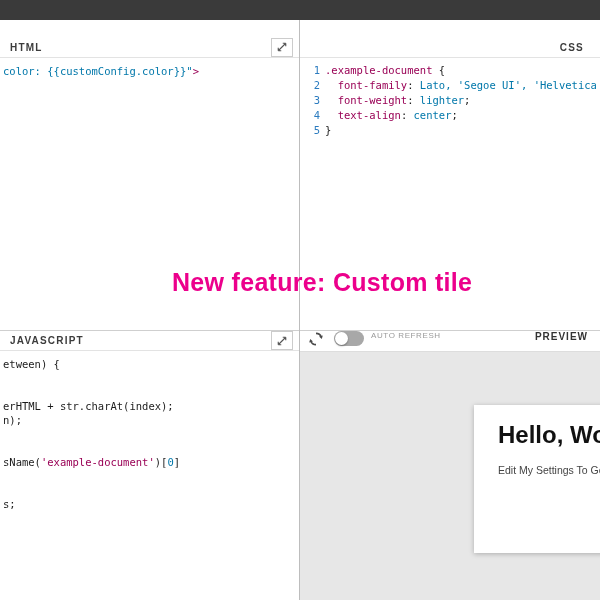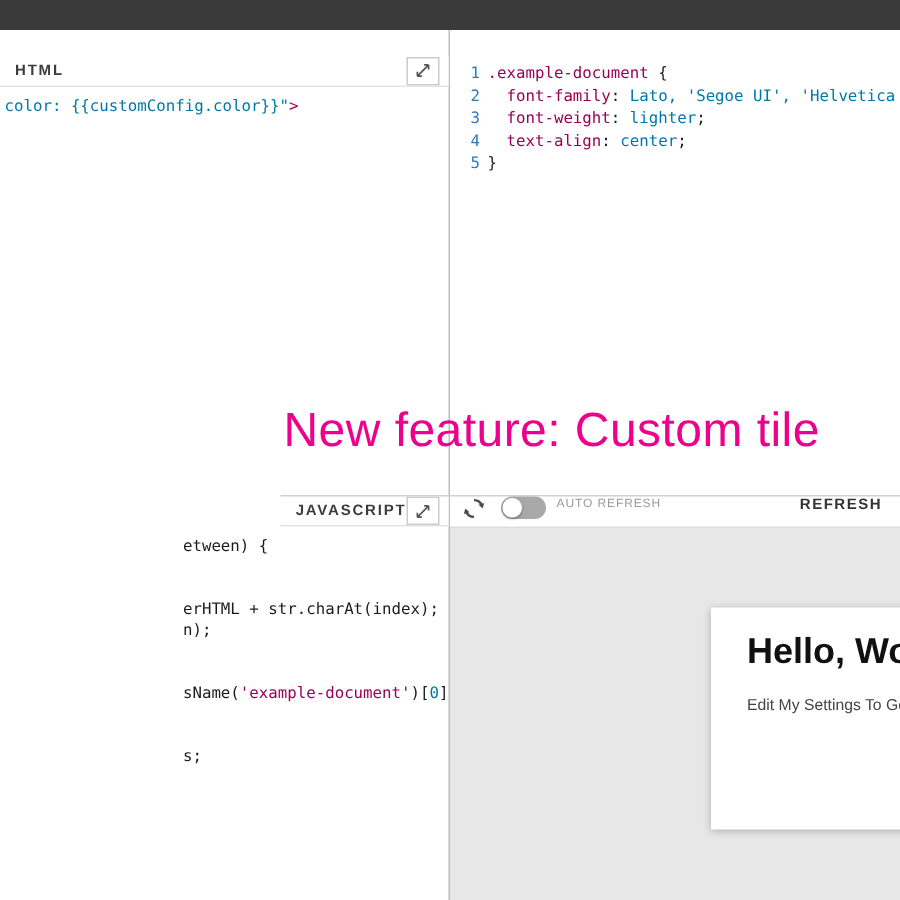--- a/index.html
+++ b/index.html
@@ -9,21 +9,21 @@
     font-family:"Liberation Sans","DejaVu Sans",sans-serif;
     background:#fff; position:relative; color:#222;
   }
   .top-bar { height:20px; width:100%; background:var(--top-bar,#3a3a3a); }
   .main { display:flex; height:580px; }
   .col { display:flex; flex-direction:column; background:#fff; }
   .col.left  { width:300px; border-right:1px solid #bdbdbd; }
   .col.right { width:300px; }
 
   .panel.top { height:310px; display:flex; flex-direction:column; padding-top:17px; }
-  .panel.bottom { flex:1; display:flex; flex-direction:column;align-items:flex-end; }
+  .panel.bottom { flex:1; display:flex; flex-direction:column; }
 
   .panel-header {
     height:21px; flex:none; display:flex; align-items:center;
     padding:0 6px 0 10px; background:#fff; border-bottom:1px solid #e3e3e3;
   }
   .panel.bottom .panel-header { border-top:1px solid #cfcfcf; }
   .panel-title {
     font-size:10px; font-weight:bold; letter-spacing:1.2px; color:#3c3c3c;
   }
   .flex-spacer { flex:1; }
@@ -74,22 +74,22 @@
   .preview-card {
     position:absolute; left:174px; top:53px; width:240px; height:148px;
     background:#fff; box-shadow:0 1px 5px rgba(0,0,0,.25);
     padding:16px 0 0 24px;
   }
   .card-title { font-size:24px; font-weight:bold; color:#111; white-space:nowrap; }
   .card-subtitle { font-size:10.5px; color:#444; margin-top:15px; white-space:nowrap; }
 
   .overlay-text {
     position:absolute; left:172px; top:268px;
-    font-size:32px; font-weight:400; letter-spacing:.3px;
-    color:var(--overlay-pink,#ec008c); pointer-events:none; white-space:nowrap;margin-left:17px;
+    font-size:25px; font-weight:700; letter-spacing:.3px;
+    color:var(--overlay-pink,#ec008c); pointer-events:none; white-space:nowrap;
   }
 </style>
 </head>
 <body>
 
 <div class="screen">
   <div class="top-bar"></div>
 
   <div class="main">
 
@@ -116,38 +116,42 @@
               <path d="M13 3 L13 7 M13 3 L9 3 M13 3 L3 13 M3 13 L3 9 M3 13 L7 13"></path>
             </svg>
           </button>
         </header>
         <div class="code-area"><div class="code-line"><span><span class="tok-plain">etween) {</span></span></div><div class="code-line"><span>&nbsp;</span></div><div class="code-line"><span>&nbsp;</span></div><div class="code-line"><span><span class="tok-plain">erHTML + str.charAt(index);</span></span></div><div class="code-line"><span><span class="tok-plain">n);</span></span></div><div class="code-line"><span>&nbsp;</span></div><div class="code-line"><span>&nbsp;</span></div><div class="code-line"><span><span class="tok-plain">sName(</span><span class="tok-red">'example-document'</span><span class="tok-plain">)[</span><span class="tok-blue">0</span><span class="tok-plain">]</span></span></div><div class="code-line"><span>&nbsp;</span></div><div class="code-line"><span>&nbsp;</span></div><div class="code-line"><span><span class="tok-plain">s;</span></span></div></div>
       </section>
     </div>
 
     <div class="col right">
       <section class="panel top">
+        <header class="panel-header">
+          <span class="flex-spacer"></span>
+          <span class="panel-title" style="padding-right:10px;">CSS</span>
+        </header>
         <div class="code-area css-code"><div class="code-line"><span class="line-num">1</span><span><span class="tok-red">.example-document</span><span class="tok-plain"> {</span></span></div><div class="code-line"><span class="line-num">2</span><span><span class="tok-plain">  </span><span class="tok-red">font-family</span><span class="tok-plain">:</span><span class="tok-blue"> Lato, 'Segoe UI', 'Helvetica Neue</span></span></div><div class="code-line"><span class="line-num">3</span><span><span class="tok-plain">  </span><span class="tok-red">font-weight</span><span class="tok-plain">:</span><span class="tok-blue"> lighter</span><span class="tok-plain">;</span></span></div><div class="code-line"><span class="line-num">4</span><span><span class="tok-plain">  </span><span class="tok-red">text-align</span><span class="tok-plain">:</span><span class="tok-blue"> center</span><span class="tok-plain">;</span></span></div><div class="code-line"><span class="line-num">5</span><span><span class="tok-plain">}</span></span></div></div>
       </section>
 
       <div class="preview-toolbar">
         <button class="refresh-button">
           <svg class="refresh-icon" viewBox="0 0 20 20">
             <path d="M10 3 a7 7 0 0 1 6.6 4.6" stroke="#4a4a4a" stroke-width="2" fill="none"></path>
             <polygon points="18.5,5.5 17.2,10 13.8,6.8" fill="#4a4a4a"></polygon>
             <path d="M10 17 a7 7 0 0 1 -6.6 -4.6" stroke="#4a4a4a" stroke-width="2" fill="none"></path>
             <polygon points="1.5,14.5 2.8,10 6.2,13.2" fill="#4a4a4a"></polygon>
           </svg>
         </button>
         <div class="toggle">
           <div class="toggle-knob"></div>
         </div>
         <span class="auto-refresh-label">AUTO REFRESH</span>
         <span class="flex-spacer"></span>
-        <span class="preview-label">REFRESH</span>
+        <span class="preview-label">PREVIEW</span>
       </div>
 
       <div class="preview-area">
         <div class="preview-card">
           <div class="card-title">Hello, Wor</div>
           <div class="card-subtitle">Edit My Settings To Ge</div>
         </div>
       </div>
     </div>
 

